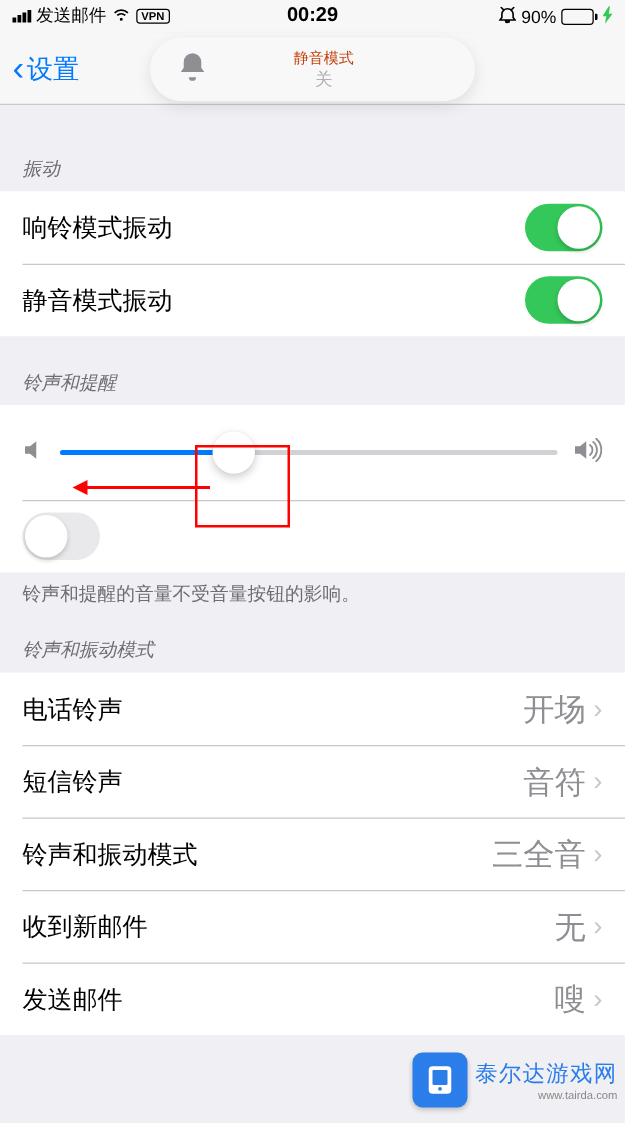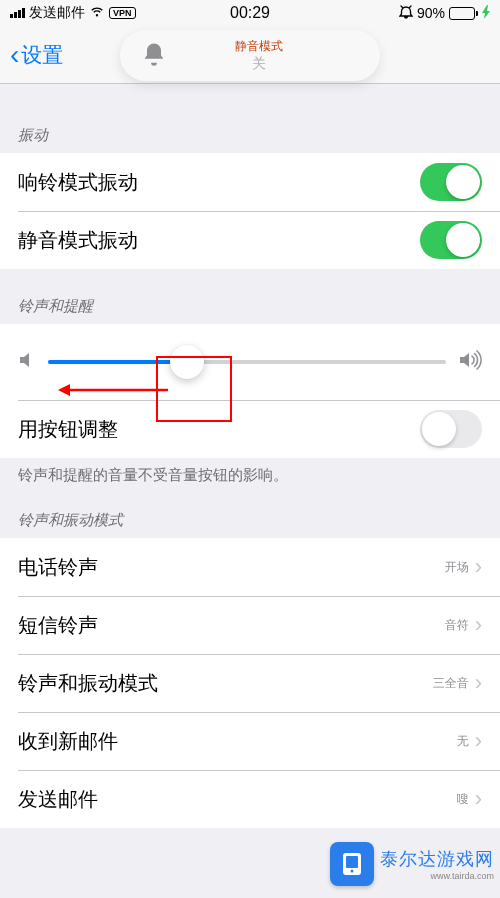--- a/index.html
+++ b/index.html
@@ -16,21 +16,21 @@
       display: flex;
       align-items: center;
       justify-content: space-between;
       padding: 0 10px;
       font-size: 14px;
       font-weight: 500;
       color: #000;
       background: #f7f7f7;
     }
     .status-left { display: flex; align-items: center; gap: 4px; }
-    .status-center { position: absolute; left: 50%; transform: translateX(-50%); font-weight: 400; font-size: 16px; }
+    .status-center { position: absolute; left: 50%; transform: translateX(-50%); font-weight: 700; font-size: 16px; }
     .status-right { display: flex; align-items: center; gap: 4px; }
     .signal-bars { display: inline-flex; align-items: flex-end; gap: 1px; }
     .signal-bars span { width: 3px; background: #000; display: inline-block; }
     .signal-bars span:nth-child(1){height:4px}
     .signal-bars span:nth-child(2){height:6px}
     .signal-bars span:nth-child(3){height:8px}
     .signal-bars span:nth-child(4){height:10px}
     .vpn-badge { border:1px solid #000; border-radius:3px; font-size:9px; padding:0 3px; font-weight:600; }
     .battery { display:inline-flex; align-items:center; }
     .battery-body { width:26px; height:13px; border:1px solid #000; border-radius:3px; position:relative; padding:1px; }
@@ -83,21 +83,21 @@
       position:relative;
     }
     .row:not(:last-child)::after {
       content:"";
       position:absolute;
       bottom:0; left:18px; right:0;
       height:0.5px;
       background:#c8c7cc;
     }
     .row-label { font-size:20px; color:#000; }
-    .row-value { font-size:12px; color:#8e8e93; margin-left:auto; margin-right:6px; }
+    .row-value { font-size:25px; color:#8e8e93; margin-left:auto; margin-right:6px; }
     .chevron { color:#c7c7cc; font-size:22px; font-weight:300; }
     .toggle {
       width:62px; height:38px; border-radius:19px;
       position:relative;
       transition:background .2s;
     }
     .toggle.on { background:#34c759; }
     .toggle.off { background:#e9e9eb; }
     .toggle .knob {
       position:absolute; top:2px;
@@ -268,21 +268,20 @@
   </div>
   <span class="vol-icon">
     <svg width="24" height="20" viewBox="0 0 24 20">
         <path d="M2 7v6h4l5 4V3L6 7H2z" fill="#8e8e93"></path>
         <path d="M14 6a5 5 0 010 8M16.5 3.5a8.5 8.5 0 010 13M19 1a12 12 0 010 18" stroke="#8e8e93" stroke-width="1.5" fill="none" stroke-linecap="round"></path>
       </svg>
   </span>
 </div>
 <div class="list">
   <div class="row">
-    <span class="row-label">用按钮调整</span>
     <div class="toggle off">
         <div class="knob"></div>
       </div>
   </div>
 </div>
 <div class="footer-note">铃声和提醒的音量不受音量按钮的影响。</div>
 
 <div class="section-header" style="padding-top:18px">铃声和振动模式</div>
 <div class="list">
   <div class="row">

